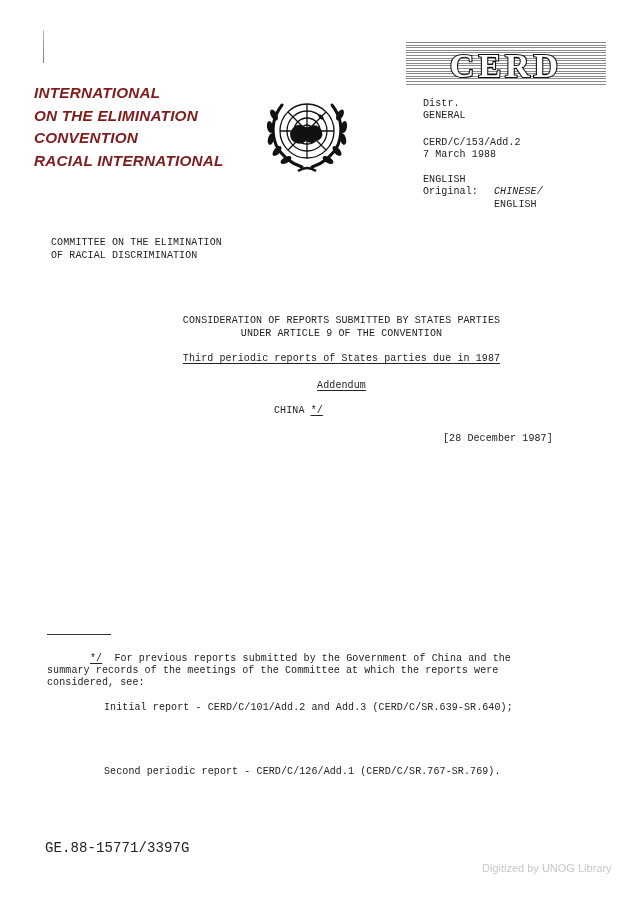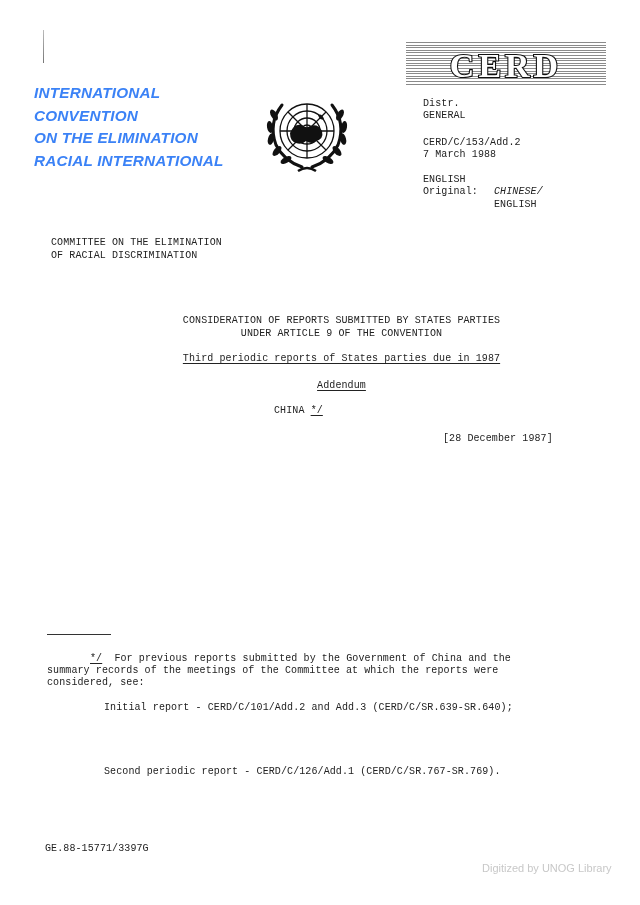--- a/index.html
+++ b/index.html
@@ -1,39 +1,39 @@
 <!DOCTYPE html>
 <html><head>
 <meta charset="utf-8">
 <style>
   html, body { margin:0; padding:0; }
   body { width:640px; height:905px; background:#ffffff; position:relative; overflow:hidden; color:#1a1a1a; }
   .abs { position:absolute; }
   .mono { font-family:"Liberation Mono","DejaVu Sans Mono",monospace; font-size:10px; line-height:13px; color:#222; white-space:pre; letter-spacing:0.1px; }
-  .title-block { left:34px; top:82px; font-family:"Liberation Sans","DejaVu Sans",sans-serif; font-style:italic; font-weight:bold; font-size:15.3px; line-height:22.6px; color:#3b82f6; letter-spacing:0.2px; }
+  .title-block { left:34px; top:82px; font-family:"Liberation Sans","DejaVu Sans",sans-serif; font-style:italic; font-weight:bold; font-size:15.3px; line-height:22.6px; color:#7f1d1d; letter-spacing:0.2px; }
   .title-block div { white-space:nowrap; }
   .margin-mark { left:43px; top:30px; width:1px; height:33px; background:linear-gradient(#bbb, #777); }
   .emblem { left:262px; top:93px; width:90px; height:82px; }
   .cerd { left:406px; top:42px; width:200px; height:43px;
     background: repeating-linear-gradient(180deg, #8a8a8a 0px, #8a8a8a 1px, #ffffff 1px, #ffffff 2.6px); }
   .cerd-svg { position:absolute; left:0; top:0; }
   .underline { text-decoration:underline; text-underline-offset:2px; }
   .footnote-rule { left:47px; top:634px; width:64px; height:1px; background:#333; }
   .watermark { left:482px; top:862px; font-family:"Liberation Sans","DejaVu Sans",sans-serif; font-size:11px; color:#c8c8c8; white-space:nowrap; }
   .center { text-align:center;padding-left:40px; }
 </style>
 </head>
 <body>
 
 <div class="abs margin-mark"></div>
 
 <div class="abs title-block">
   <div>INTERNATIONAL</div>
+  <div>ON THE ELIMINATION</div>
   <div>CONVENTION</div>
-  <div>ON THE ELIMINATION</div>
   <div>RACIAL INTERNATIONAL</div>
 </div>
 
 <div class="abs emblem">
   <svg width="90" height="82" viewBox="0 0 90 82">
 
     <g fill="none" stroke="#111" stroke-width="3" stroke-linecap="round">
       <path d="M20 12 Q6 30 14 52 Q22 68 40 74"></path>
       <path d="M70 12 Q84 30 76 52 Q68 68 50 74"></path>
     </g>
@@ -94,14 +94,14 @@
 
 <div class="abs mono" style="left:443px; top:432px;">[28 December 1987]</div>
 
 <div class="abs footnote-rule"></div>
 <div class="abs mono" style="left:90px; top:652px;"><span class="underline">*/</span>  <span>For previous reports submitted by the Government of China and the</span></div>
 <div class="abs mono" style="left:47px; top:664px;">summary records of the meetings of the Committee at which the reports were</div>
 <div class="abs mono" style="left:47px; top:676px;">considered, see:</div>
 <div class="abs mono" style="left:104px; top:701px;">Initial report - CERD/C/101/Add.2 and Add.3 (CERD/C/SR.639-SR.640);</div>
 <div class="abs mono" style="left:104px; top:731px;margin-top:34px;">Second periodic report - CERD/C/126/Add.1 (CERD/C/SR.767-SR.769).</div>
 
-<div class="abs mono" style="left:45px; top:842px; font-size:10px;">GE.88-15771/3397G</div>
+<div class="abs mono" style="left:45px; top:842px; font-size:14px;">GE.88-15771/3397G</div>
 <div class="abs watermark">Digitized by UNOG Library</div>
 
 </body></html>

